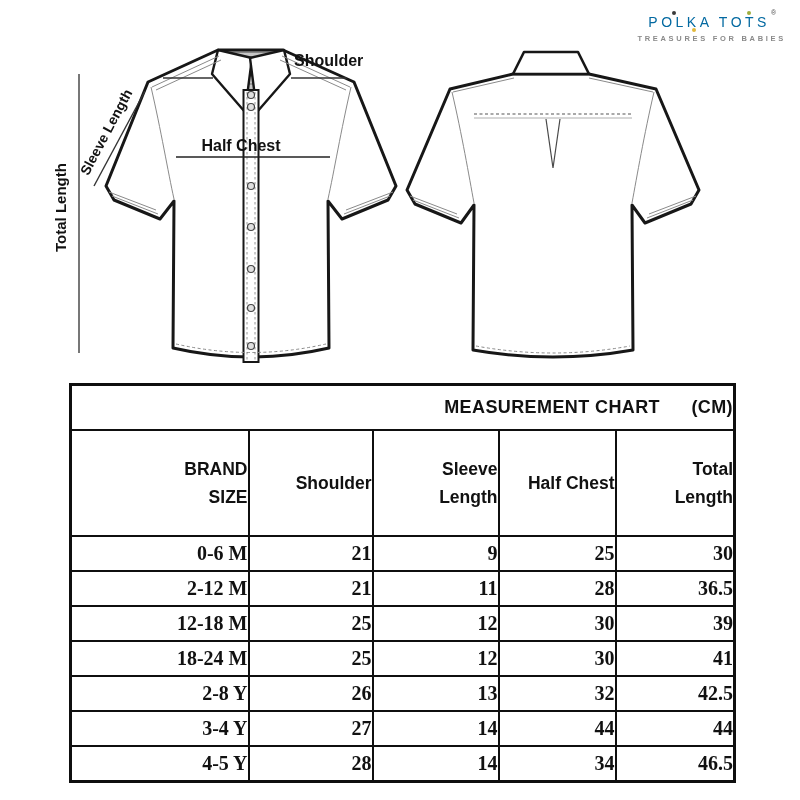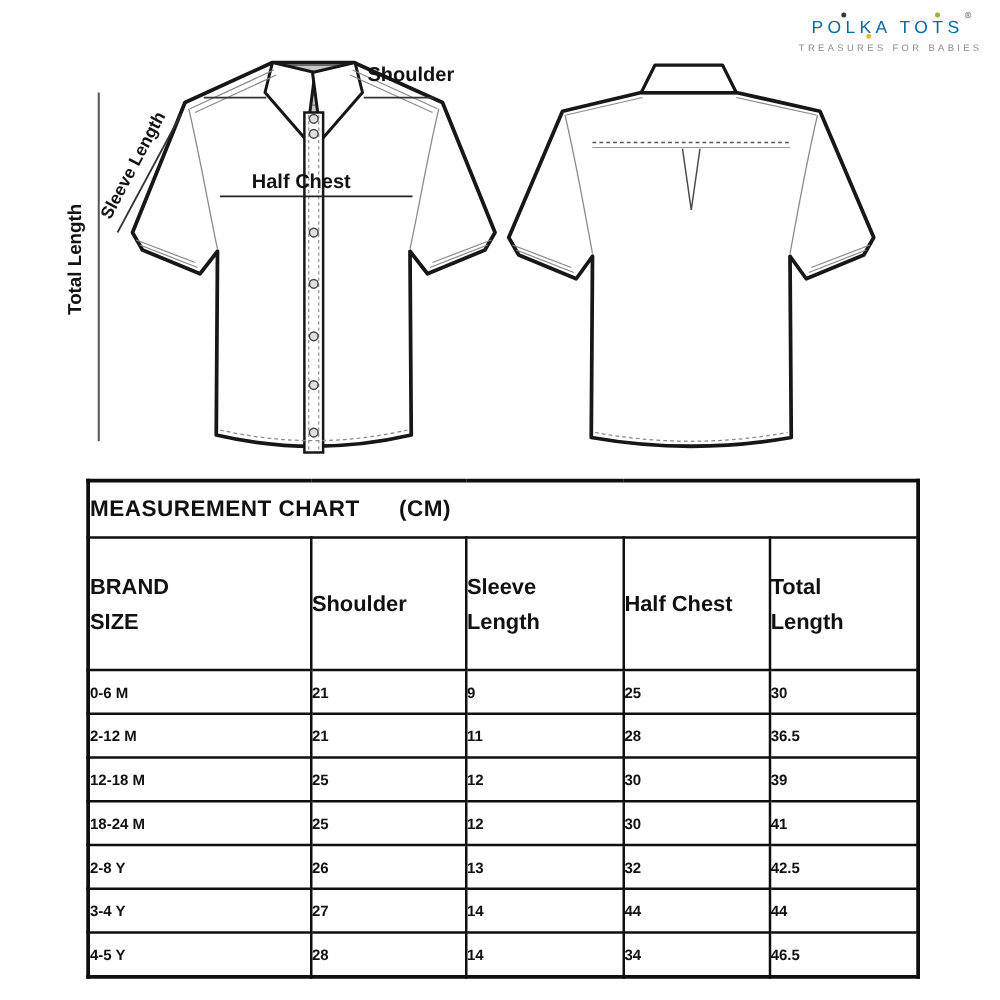--- a/index.html
+++ b/index.html
@@ -3,46 +3,46 @@
 <meta charset="utf-8">
 <style>
   html,body{margin:0;padding:0;}
   .canvas{position:relative;width:800px;height:800px;background:#ffffff;overflow:hidden;
           font-family:"Liberation Sans",sans-serif;}
 
   
   .logo{position:absolute;top:13px;right:14px;text-align:center;}
   .logo-brand{font-size:14px;letter-spacing:3.5px;font-weight:400;color:#0369a1;position:relative;display:inline-block;}
   .logo-reg{font-size:7px;color:#4d4d4d;vertical-align:top;position:relative;top:-4px;left:1px;}
-  .logo-tagline{font-size:7.5px;letter-spacing:2.7px;color:#8a8a8a;margin-top:3px;font-weight:400;}
+  .logo-tagline{font-size:7.5px;letter-spacing:2.7px;color:#8a8a8a;margin-top:3px;font-weight:700;}
   .logo-dot{position:absolute;border-radius:50%;width:4px;height:4px;}
   .logo-dot.d1{top:-3px;left:24px;}
   .logo-dot.d2{top:14px;left:44px;}
   .logo-dot.d3{top:-3px;left:99px;}
 
   
   .diagram{position:absolute;left:0;top:0;width:800px;height:385px;}
   .diagram svg{position:absolute;left:0;top:0;}
   .diagram-label{position:absolute;font-weight:bold;color:#121212;white-space:nowrap;}
   .lbl-shoulder{left:294px;top:52px;font-size:16px;}
   .lbl-halfchest{left:174px;top:137px;width:134px;text-align:center;font-size:16px;}
   .lbl-sleeve{left:44px;top:124px;width:124px;text-align:center;font-size:14px;
               transform:rotate(-62deg);}
   .lbl-total{left:4px;top:199px;width:112px;text-align:center;font-size:15px;
              transform:rotate(-90deg);}
 
   
   .size-table{position:absolute;left:69px;top:383px;width:664px;border-collapse:collapse;
               table-layout:fixed;border:3px solid #0f0f0f;}
-  .size-table th,.size-table td{border:2px solid #0f0f0f;text-align:left;vertical-align:middle;
+  .size-table th,.size-table td{border:2px solid #0f0f0f;text-align:right;vertical-align:middle;
               font-weight:bold;color:#111;padding:0;}
   .title-row th{height:43px;font-size:18px;letter-spacing:.4px;}
   .title-unit{margin-left:26px;}
   .header-row th{height:104px;font-size:17.5px;white-space:pre-line;line-height:1.6;}
-  .size-table tbody td{height:33px;font-size:12px;}
+  .size-table tbody td{height:33px;font-size:20px;font-family:Liberation Serif, serif;}
 </style>
 </head>
 <body>
 
 <div class="canvas">
 
   <div class="logo">
     <div>
       <span class="logo-brand">
         <span>POLKA TOTS</span><span class="logo-dot d1" style="background: rgb(58, 58, 58);"></span><span class="logo-dot d2" style="background: rgb(226, 185, 59);"></span><span class="logo-dot d3" style="background: rgb(159, 174, 62);"></span></span><span class="logo-reg">®</span>

